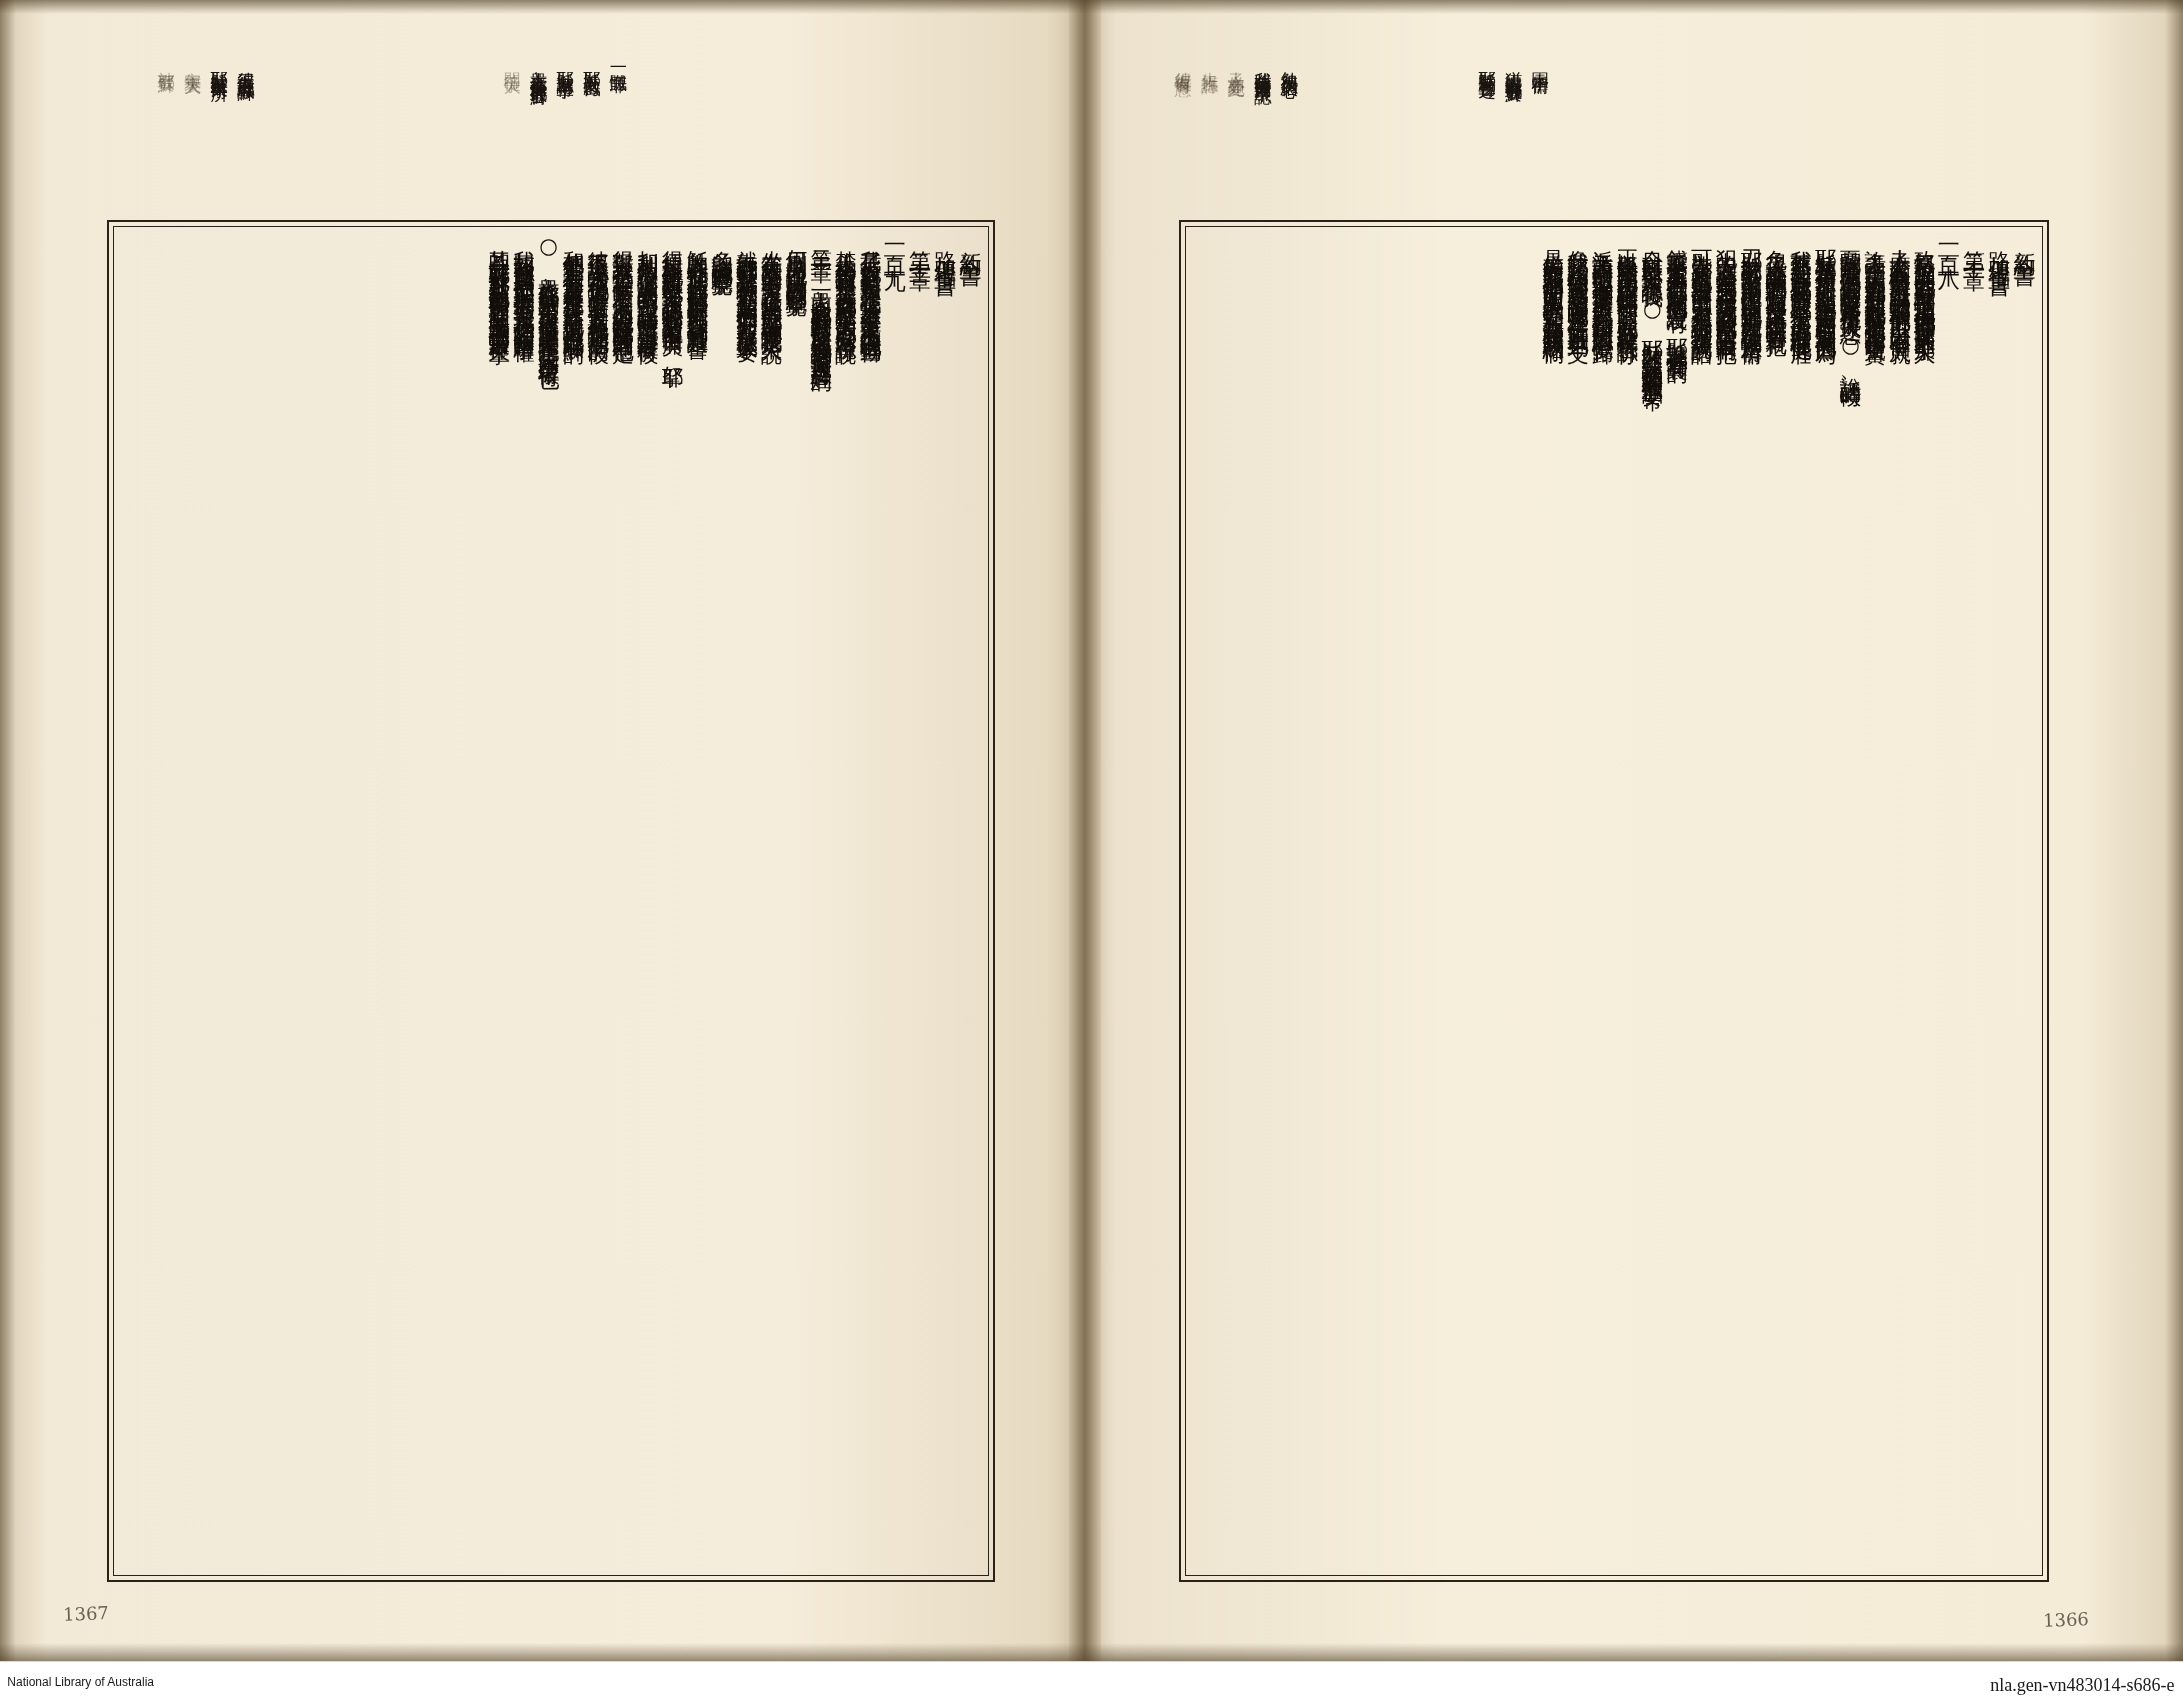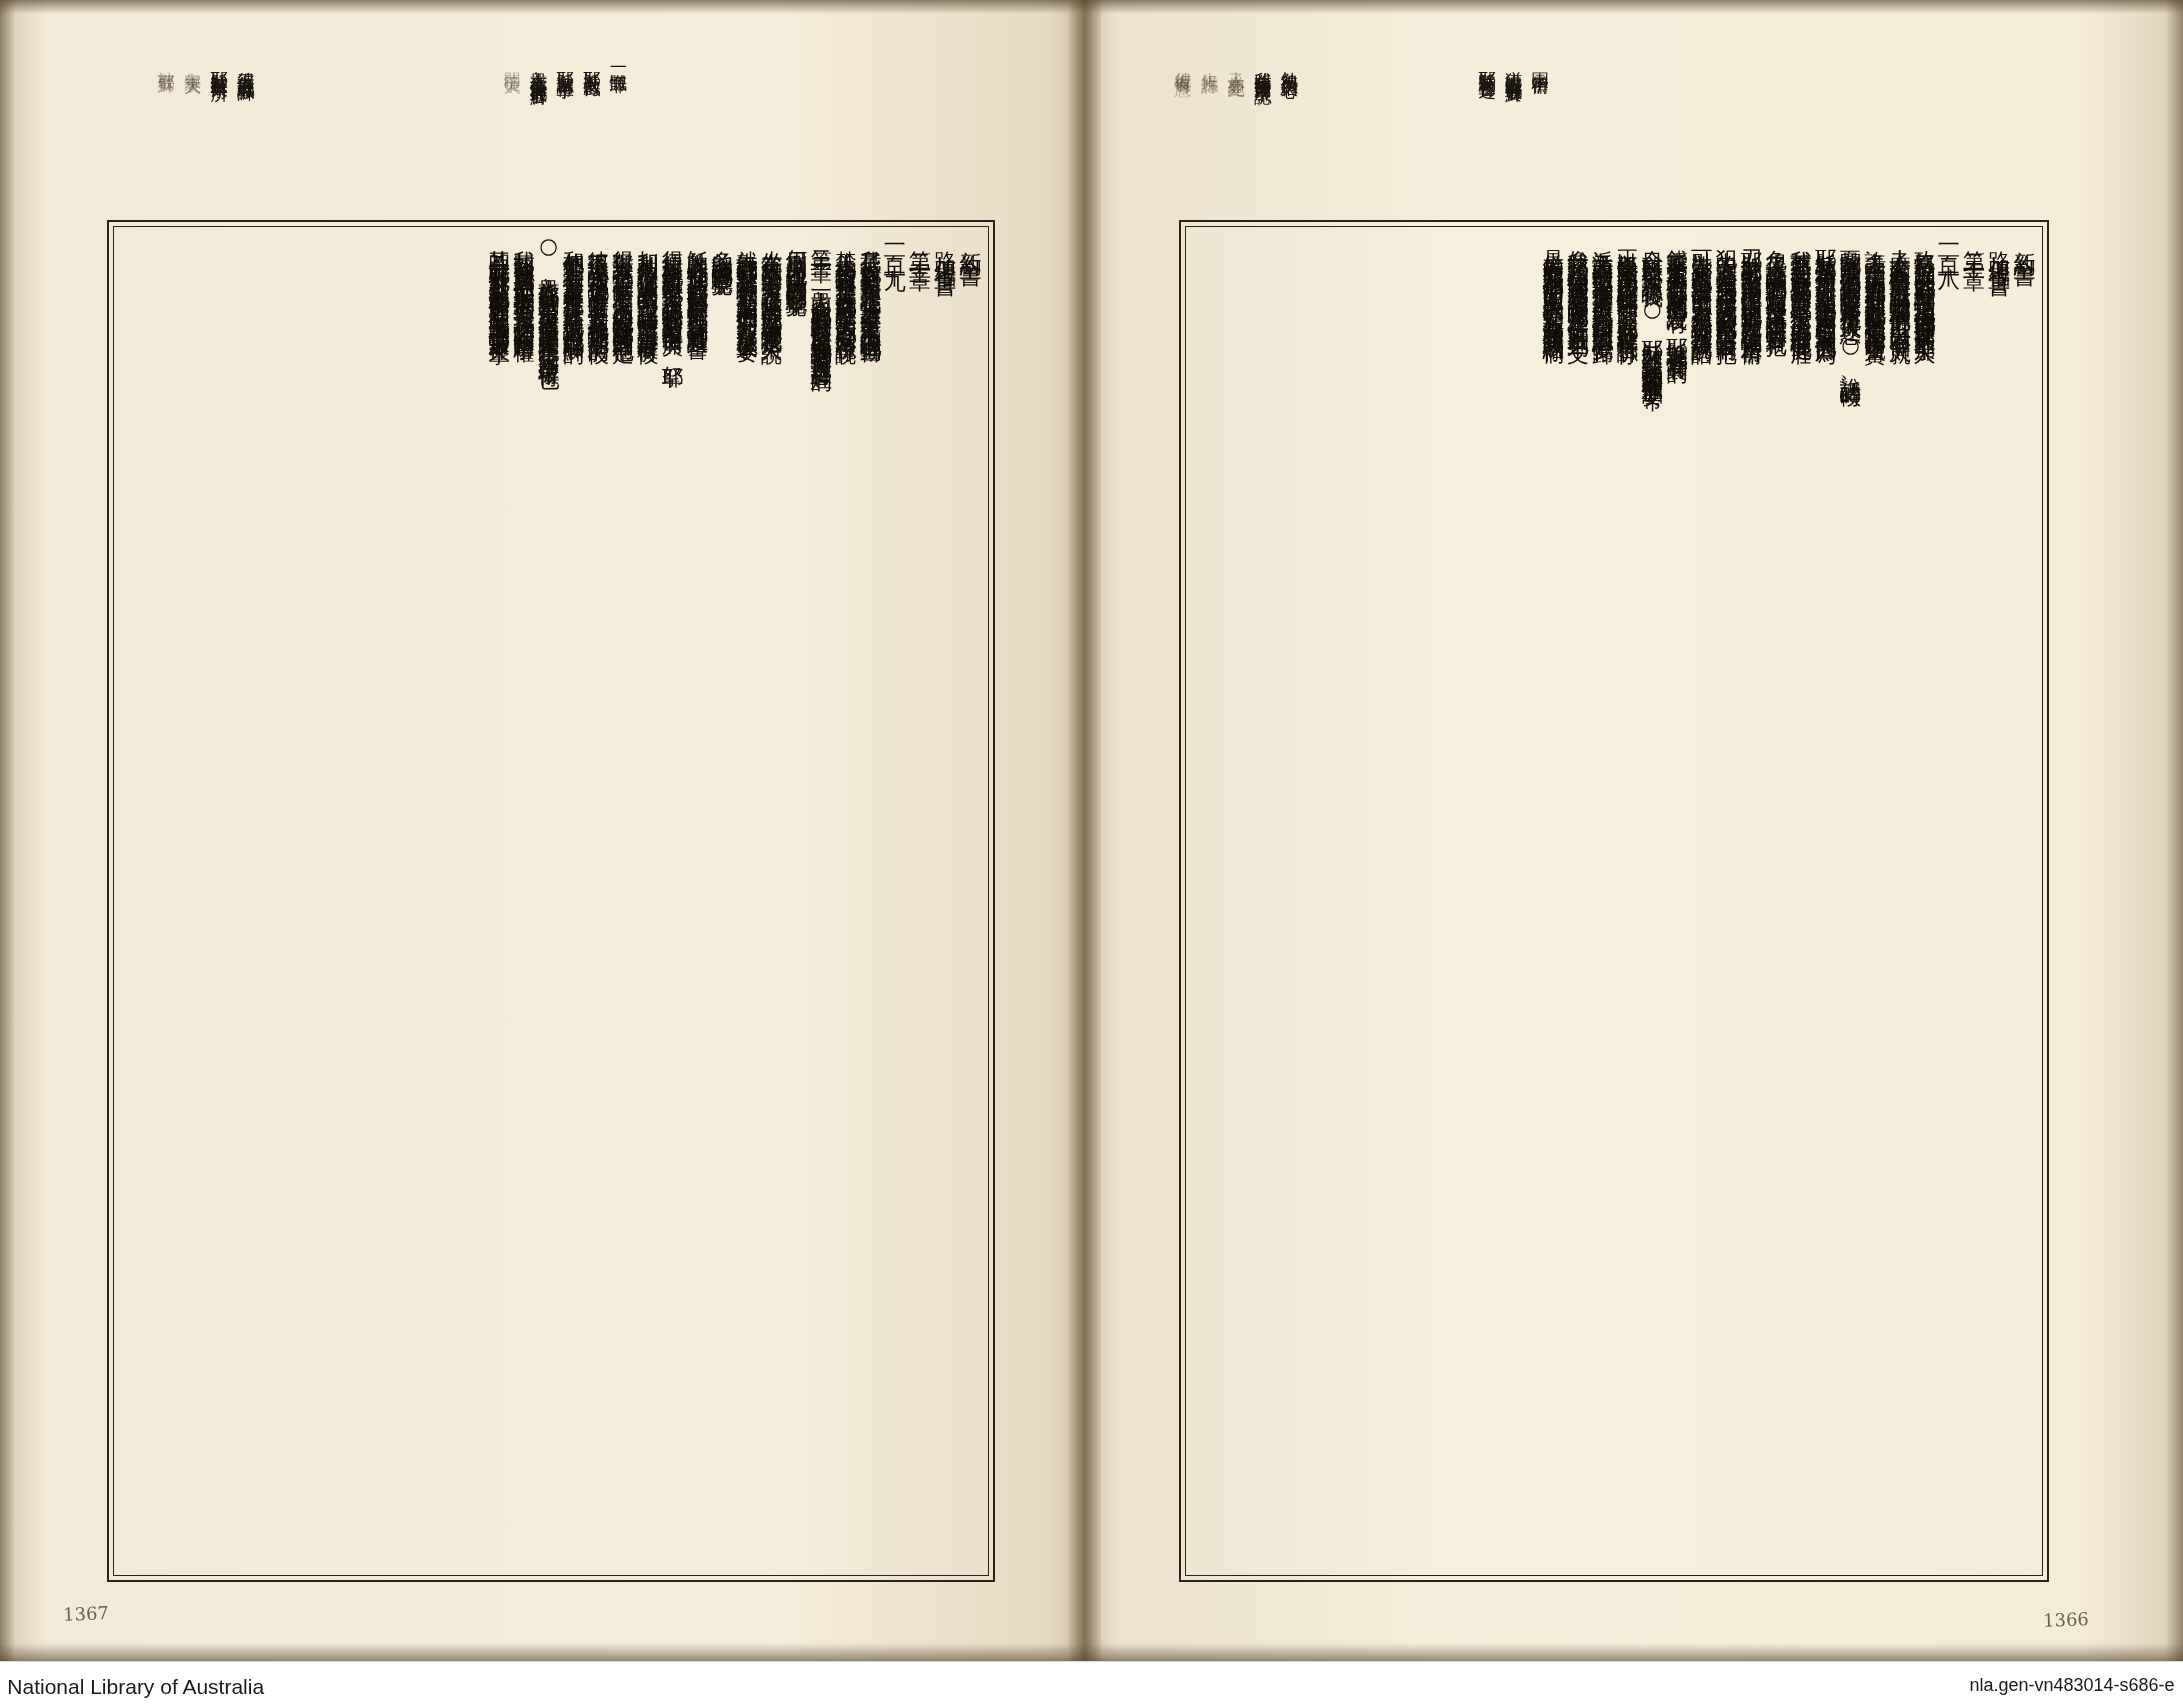--- a/index.html
+++ b/index.html
@@ -143,30 +143,30 @@
   .caption-bar {
     position: absolute;
     left: 0; top: 1661px;
     width: 2183px; height: 46px;
     background: #ffffff;
     border-top: 0.5px solid #d8d8d8;
   }
   .caption-left {
     position: absolute;
     left: 7.3px; top: 12.6px;
-    font-size: 21px;
+    font-size: 12px;
     color: #1a1a1a;
     font-family: "Liberation Sans", sans-serif;
   }
   .caption-right {
     position: absolute;
     right: 8.4px; top: 12.6px;
     font-size: 18px;
     color: #1a1a1a;
-    font-family: Liberation Sans, sans-serif;
+    font-family: Liberation Serif, serif;
   }
 </style>
 </head>
 <body>
 
 <div class="page-wrap">
 
   <div class="scan">
 
     <div class="leaf leaf-left"></div>

